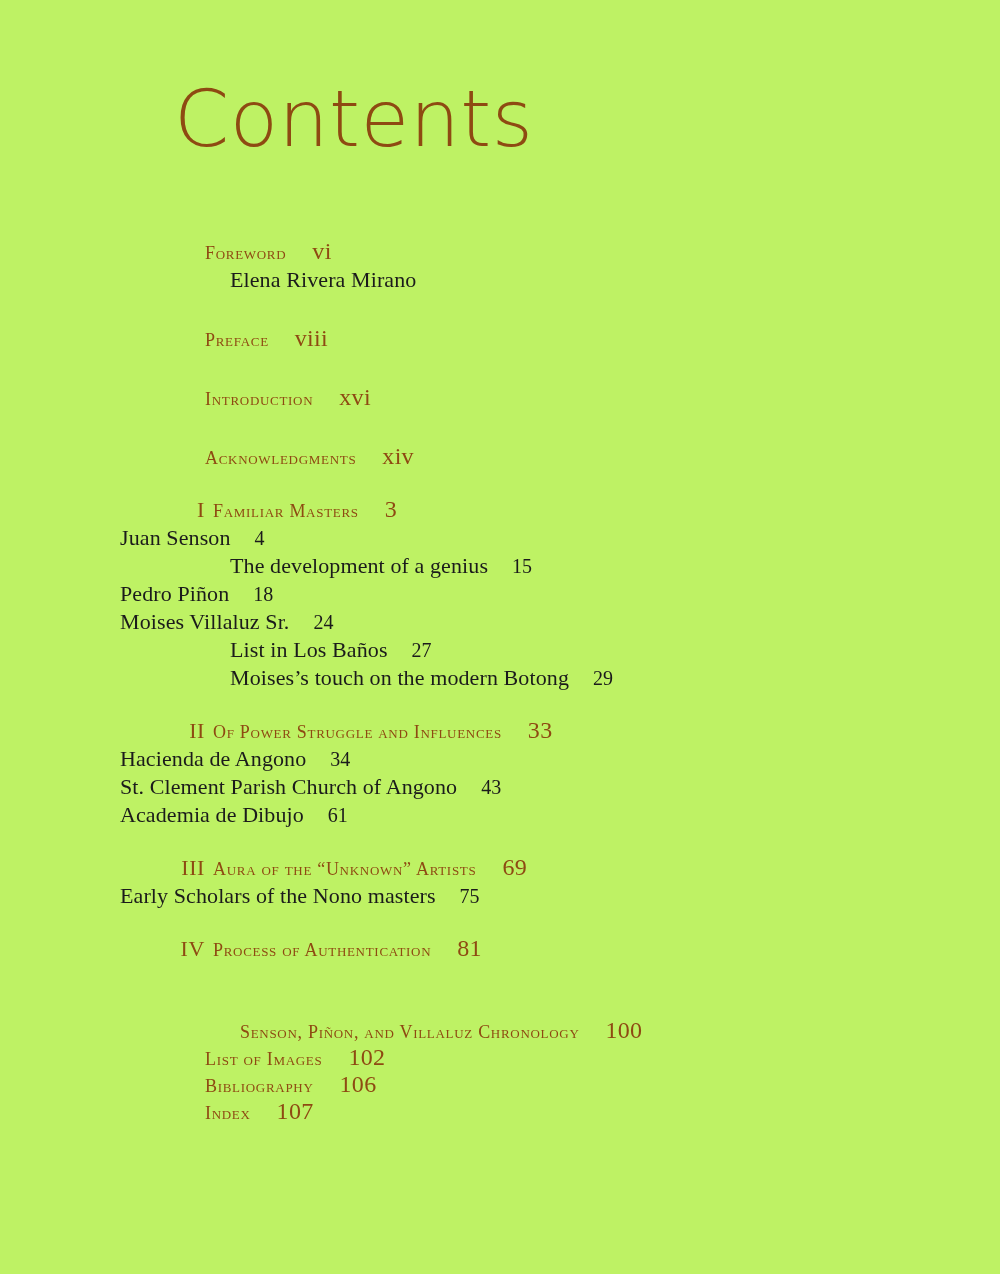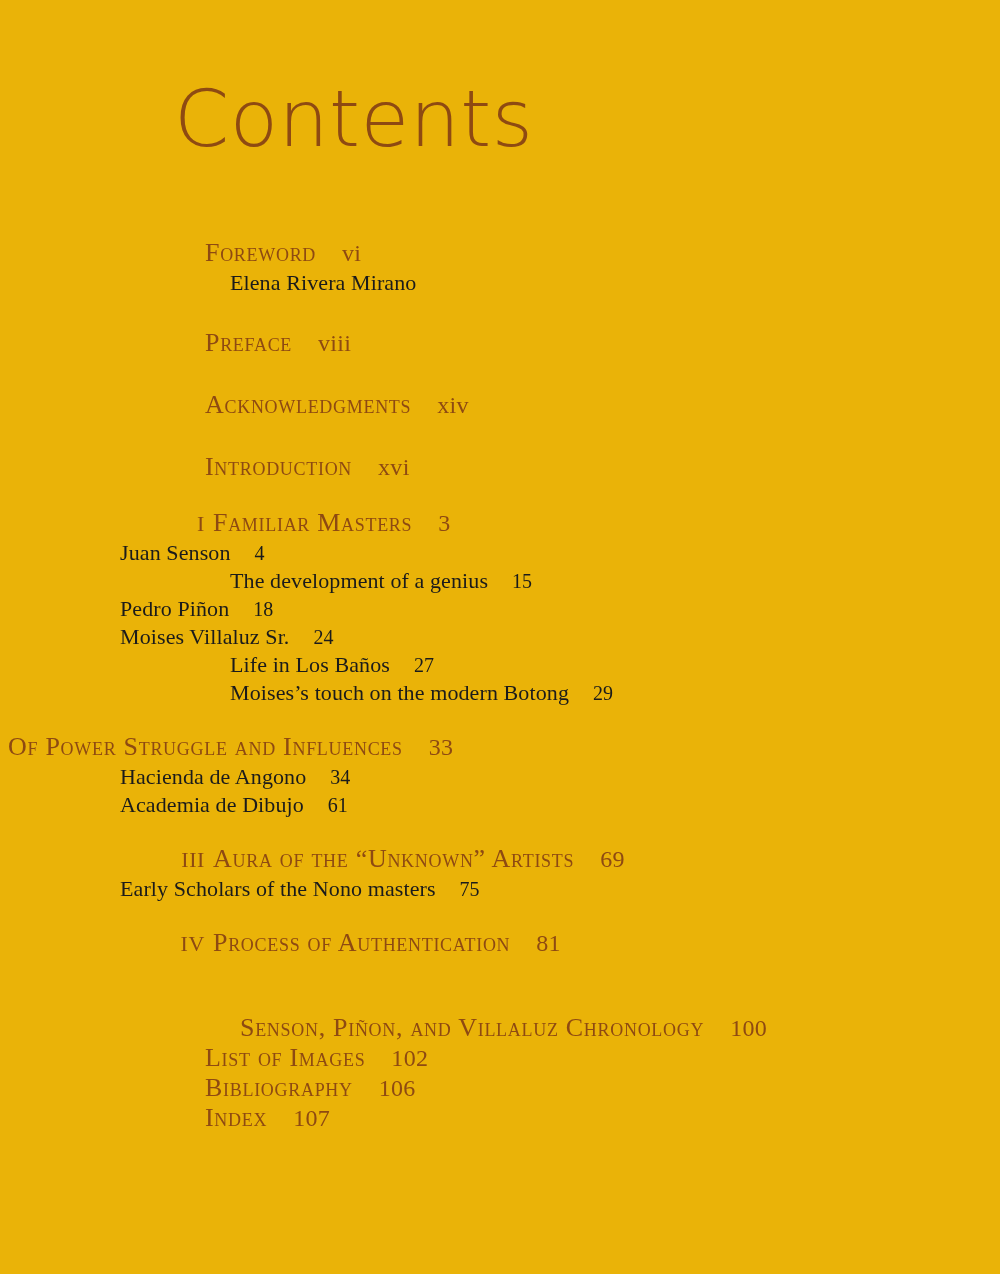--- a/index.html
+++ b/index.html
@@ -10,21 +10,21 @@
   body {
     width: 1000px;
     height: 1274px;
     position: relative;
     font-family: "Liberation Serif", "DejaVu Serif", serif;
     -webkit-font-smoothing: antialiased;
   }
   .page {
     position: absolute;
     inset: 0;
-    background: #eab308;
+    background: #bef264;
   }
 
   
   .toc-title {
     position: absolute;
     left: 174px;
     top: 78px;
     font-family: "DejaVu Sans", "Liberation Sans", sans-serif;
     font-weight: 300;
     font-size: 79px;
@@ -58,21 +58,21 @@
     color: #8e4a12;
     font-variant: small-caps;
     font-size: 22px;
     letter-spacing: 0.6px;
   }
 
   
   .head-title {
     color: #8e4a12;
     font-variant: small-caps;
-    font-size: 26px;
+    font-size: 18px;
     letter-spacing: 0.7px;
     padding-left: 8px;
   }
   .head-title.nonum {
     padding-left: 0;
   }
 
   .head-page {
     color: #8e4a12;
     font-size: 24px;
@@ -122,28 +122,28 @@
     </div>
 
     <div class="entry gap-front">
       <span class="numeral"></span>
       <span class="head-title nonum">Preface</span>
       <span class="head-page">viii</span>
     </div>
 
     <div class="entry gap-front">
       <span class="numeral"></span>
+      <span class="head-title nonum">Introduction</span>
+      <span class="head-page">xvi</span>
+    </div>
+
+    <div class="entry gap-front">
+      <span class="numeral"></span>
       <span class="head-title nonum">Acknowledgments</span>
       <span class="head-page">xiv</span>
-    </div>
-
-    <div class="entry gap-front">
-      <span class="numeral"></span>
-      <span class="head-title nonum">Introduction</span>
-      <span class="head-page">xvi</span>
     </div>
 
     <div class="entry gap-chapter">
       <span class="numeral">I</span>
       <span class="head-title">Familiar Masters</span>
       <span class="head-page">3</span>
     </div>
     <div class="entry tight">
       <span class="sub ind-0">Juan Senson</span>
       <span class="sub-page">4</span>
@@ -154,35 +154,40 @@
     </div>
     <div class="entry tight">
       <span class="sub ind-0">Pedro Piñon</span>
       <span class="sub-page">18</span>
     </div>
     <div class="entry tight">
       <span class="sub ind-0">Moises Villaluz Sr.</span>
       <span class="sub-page">24</span>
     </div>
     <div class="entry tight">
-      <span class="sub ind-1">Life in Los Baños</span>
+      <span class="sub ind-1">List in Los Baños</span>
       <span class="sub-page">27</span>
     </div>
     <div class="entry tight">
       <span class="sub ind-1">Moises’s touch on the modern Botong</span>
       <span class="sub-page">29</span>
     </div>
 
     <div class="entry gap-chapter">
+      <span class="numeral">II</span>
       <span class="head-title">Of Power Struggle and Influences</span>
       <span class="head-page">33</span>
     </div>
     <div class="entry tight">
       <span class="sub ind-0">Hacienda de Angono</span>
       <span class="sub-page">34</span>
+    </div>
+    <div class="entry tight">
+      <span class="sub ind-0">St. Clement Parish Church of Angono</span>
+      <span class="sub-page">43</span>
     </div>
     <div class="entry tight">
       <span class="sub ind-0">Academia de Dibujo</span>
       <span class="sub-page">61</span>
     </div>
 
     <div class="entry gap-chapter">
       <span class="numeral">III</span>
       <span class="head-title">Aura of the “Unknown” Artists</span>
       <span class="head-page">69</span>

